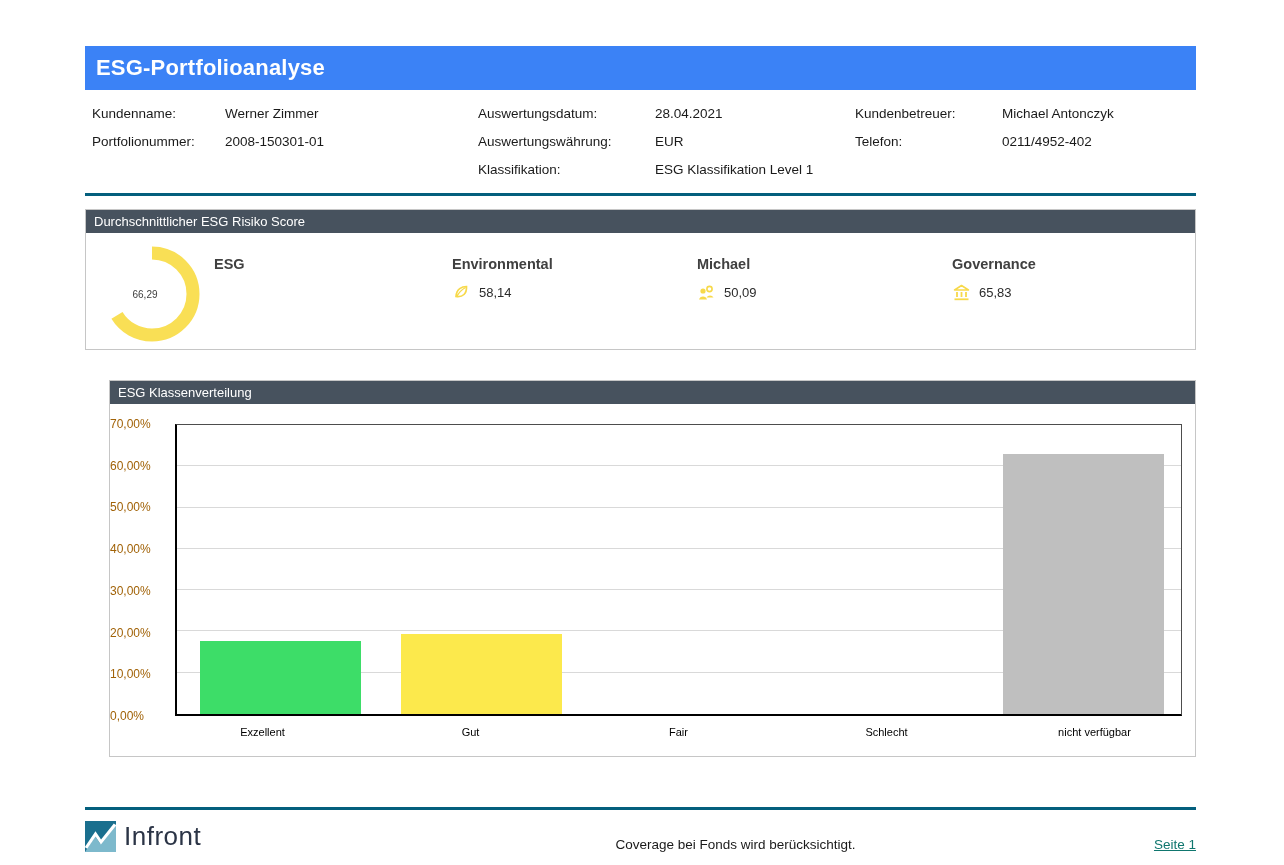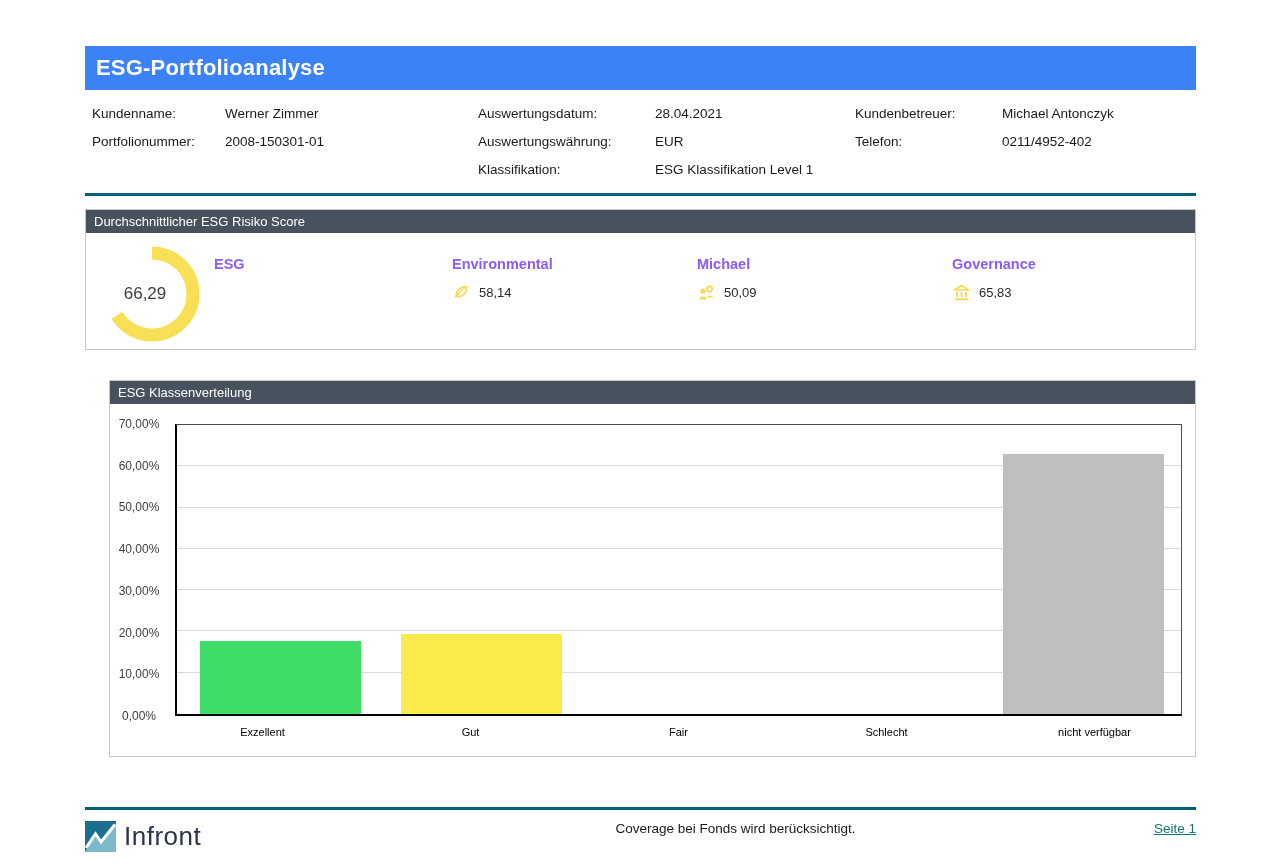--- a/index.html
+++ b/index.html
@@ -27,46 +27,46 @@
   .panel-header { height:23px; background:#47525e; color:#ffffff;
     display:flex; align-items:center; padding-left:8px; font-size:13px; }
   .panel-body { position:relative; }
 
   
   .score-body { height:117px; }
   .gauge-wrap { position:absolute; left:18px; top:13px; width:96px; height:96px; }
   .gauge-wrap svg { display:block; }
   .gauge-value { position:absolute; left:0; top:0; width:96px; height:96px;
     display:flex; align-items:center; justify-content:center;
-    font-size:17px; color:#3d3d3d; transform:translateX(-7px); }
+    font-size:10px; color:#3d3d3d; transform:translateX(-7px); }
   .score-col { position:absolute; top:23px; }
   .col-esg { left:128px; }
   .col-env { left:366px; }
   .col-soc { left:611px; }
   .col-gov { left:866px; }
-  .score-title { font-size:14.5px; font-weight:bold; color:#8b5cf6; }
+  .score-title { font-size:14.5px; font-weight:bold; color:#404040; }
   .score-valrow { margin-top:11px; display:flex; align-items:center; gap:8px;
     font-size:13px; color:#2b2b2b; }
   .metric-icon { width:19px; height:19px; display:inline-flex; }
 
   
   .plot-area { position:absolute; left:65px; top:20px; width:1007px; height:292px;
     border-left:2px solid #000; border-bottom:2px solid #000;
     border-top:1px solid #4d4d4d; border-right:1px solid #4d4d4d; }
   .gridline { position:absolute; left:0; right:0; height:1px; background:#d9d9d9; }
   .bar { position:absolute; bottom:0; }
   .y-labels { position:absolute; left:0; top:20px; width:58px; height:292px; }
-  .ytick { position:absolute; right:0; width:58px; text-align:center;
-    font-size:12px; color:#404040; }
+  .ytick { position:absolute; right:0; width:58px; text-align:left;
+    font-size:12px; color:#a16207; }
   .x-labels { position:absolute; left:65px; top:322px; width:1007px; display:flex;gap:33px; }
   .xtick { width:20%; text-align:center; font-size:11px; color:#000; }
 
   
   .rule-2 { margin-top:50px; }
-  .footer-row { margin-top:11px; display:flex; align-items:flex-start; }
+  .footer-row { margin-top:11px; display:flex; align-items:flex-end; }
   .brand { display:flex; align-items:center; gap:8px; width:380px; }
   .brand-logo { width:31px; height:31px; }
   .brand-name { font-size:26px; color:#2b3446; letter-spacing:0.5px; }
   .footer-note { flex:1; text-align:center; font-size:13.5px; color:#1a1a1a;
     transform:translateX(-35px); }
   .footer-page { width:120px; text-align:right; font-size:13.5px; color:#0f766e;text-decoration:underline; }
 </style>
 </head>
 <body>
 

